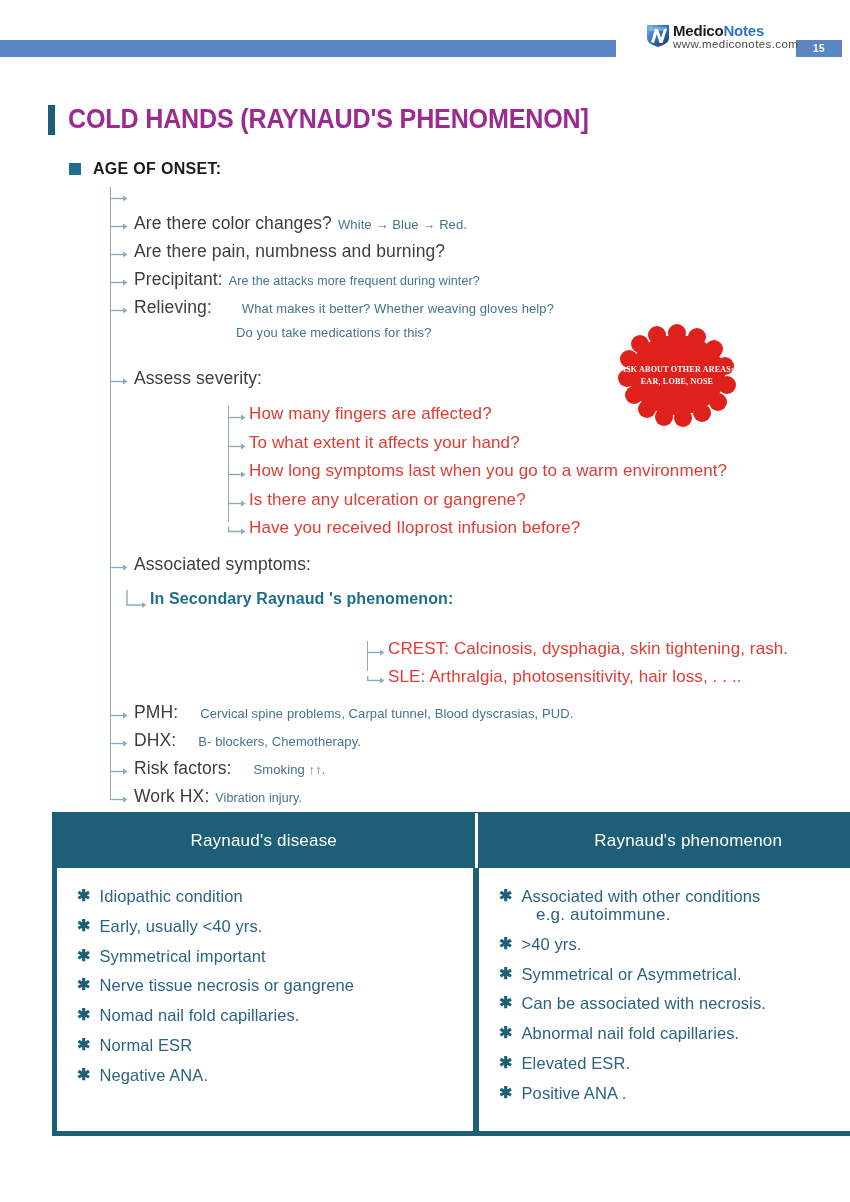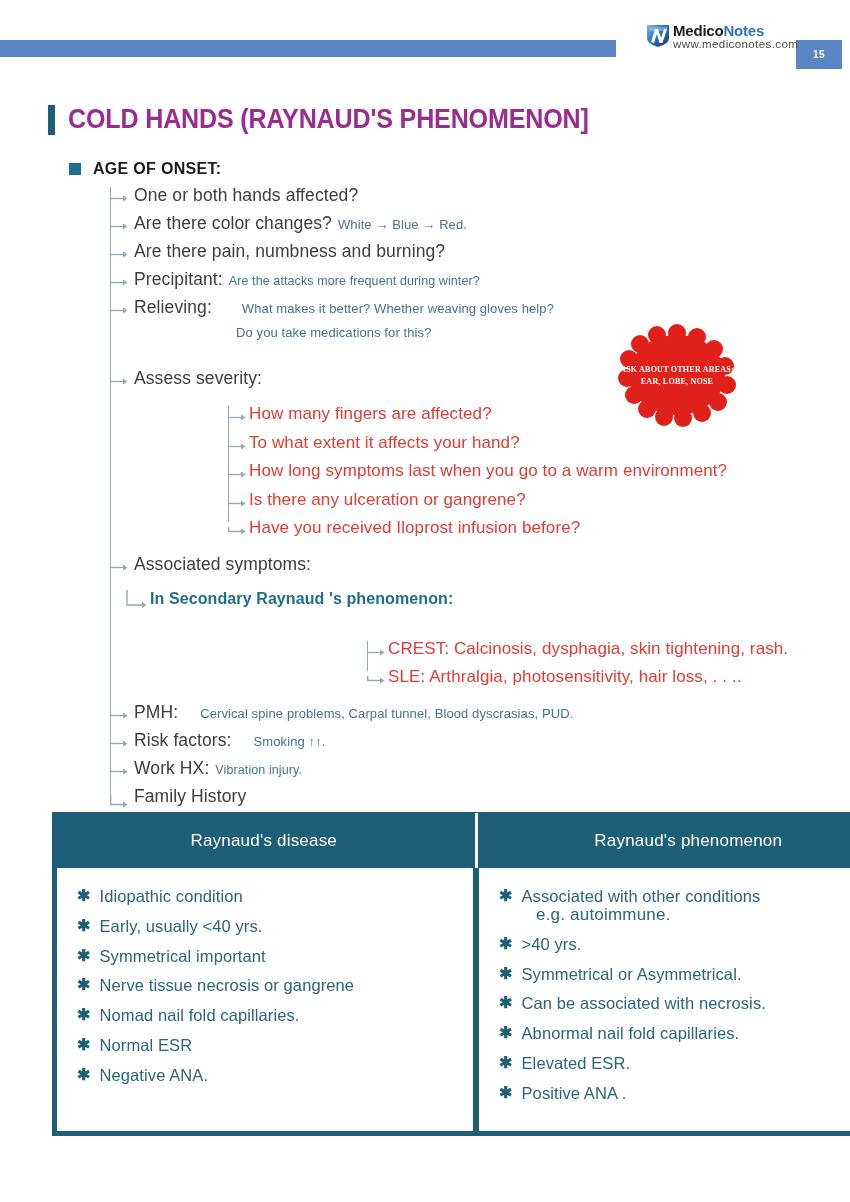--- a/index.html
+++ b/index.html
@@ -18,21 +18,21 @@
   .header { position: relative; height: 72px; }
   .topbar-left {
     position: absolute;
     left: 0; top: 40px;
     width: 616px; height: 17px;
     background: #5a86c4;
   }
   .page-badge {
     position: absolute;
     right: 8px; top: 40px;
-    width: 46px; height: 29px;
+    width: 46px; height: 17px;
     background: #5a86c4;
     color: #ffffff;
     font-size: 10px;
     font-weight: bold;
     display: flex;
     align-items: center;
     justify-content: center;
     letter-spacing: .5px;
   }
   .logo-block {
@@ -338,21 +338,20 @@
 <div class="outline">
   <div class="trunk"></div>
 
   <div class="row">
     <span class="arrow">
         <svg width="18" height="9" viewBox="0 0 18 9">
           <path d="M0 4.5 H13" stroke="#8fa9b6" stroke-width="1.3" fill="none"></path>
           <path d="M13 1.6 L17.5 4.5 L13 7.4 Z" fill="#8fa9b6"></path>
         </svg>
       </span>
-    <span class="lv1">One or both hands affected?</span>
   </div>
 
   <div class="row">
     <span class="arrow">
         <svg width="18" height="9" viewBox="0 0 18 9">
           <path d="M0 4.5 H13" stroke="#8fa9b6" stroke-width="1.3" fill="none"></path>
           <path d="M13 1.6 L17.5 4.5 L13 7.4 Z" fill="#8fa9b6"></path>
         </svg>
       </span>
     <span class="lv1">Are there color changes?</span>
@@ -508,20 +507,31 @@
     <span class="gap-md"></span>
     <span class="note note-lg">Cervical spine problems, Carpal tunnel, Blood dyscrasias, PUD.</span>
   </div>
   <div class="row">
     <span class="arrow">
         <svg width="18" height="9" viewBox="0 0 18 9">
           <path d="M0 4.5 H13" stroke="#8fa9b6" stroke-width="1.3" fill="none"></path>
           <path d="M13 1.6 L17.5 4.5 L13 7.4 Z" fill="#8fa9b6"></path>
         </svg>
       </span>
+    <span class="lv1">DHX:</span>
+    <span class="gap-md"></span>
+    <span class="note note-lg">B- blockers, Chemotherapy.</span>
+  </div>
+  <div class="row">
+    <span class="arrow">
+        <svg width="18" height="9" viewBox="0 0 18 9">
+          <path d="M0 4.5 H13" stroke="#8fa9b6" stroke-width="1.3" fill="none"></path>
+          <path d="M13 1.6 L17.5 4.5 L13 7.4 Z" fill="#8fa9b6"></path>
+        </svg>
+      </span>
     <span class="lv1">Risk factors:</span>
     <span class="gap-md"></span>
     <span class="note note-lg">Smoking ↑↑.</span>
   </div>
   <div class="row">
     <span class="arrow">
         <svg width="18" height="9" viewBox="0 0 18 9">
           <path d="M0 4.5 H13" stroke="#8fa9b6" stroke-width="1.3" fill="none"></path>
           <path d="M13 1.6 L17.5 4.5 L13 7.4 Z" fill="#8fa9b6"></path>
         </svg>

